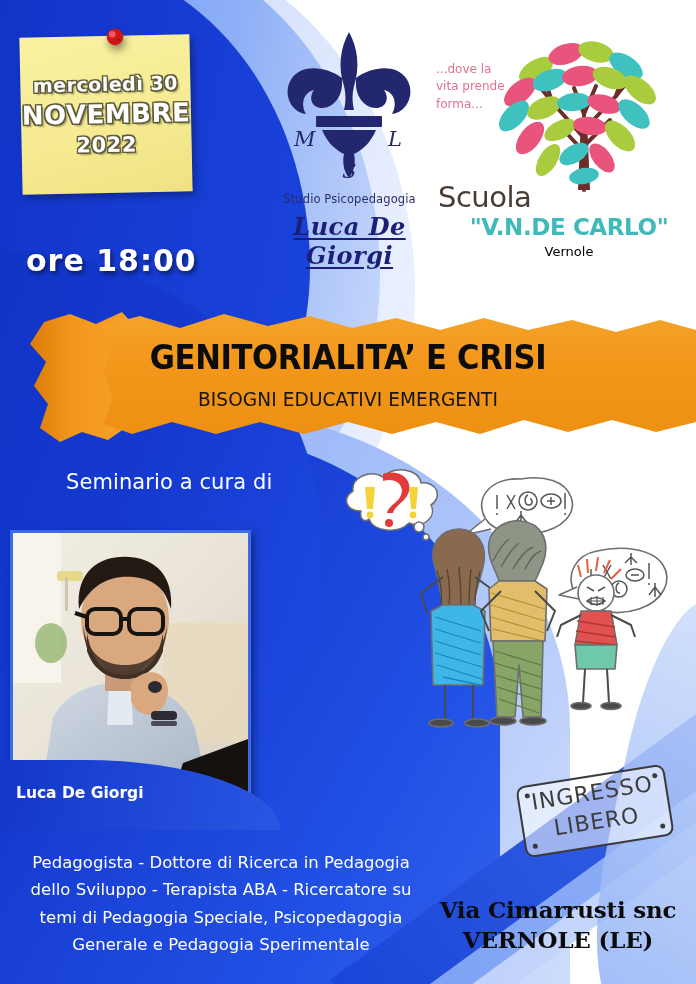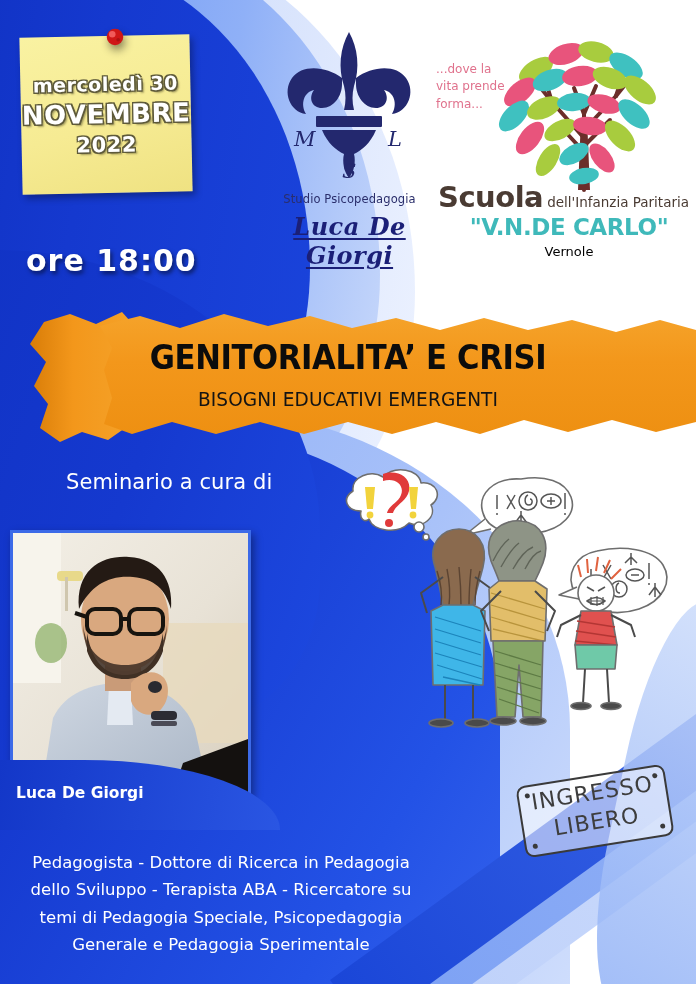--- a/index.html
+++ b/index.html
@@ -144,21 +144,21 @@
     position:absolute;left:6px;top:8px;
     font-family:"DejaVu Sans",sans-serif;
     font-size:12px;color:#e0728d;line-height:1.45;margin-top:41px;
   }
   .scuola-row{
     position:absolute;left:8px;top:168px;width:252px;
     display:flex;align-items:flex-end;gap:4px;
   }
   .scuola-word{
     font-family:"DejaVu Sans",sans-serif;
-    font-size:29px;color:#4a3b33;font-weight:700;letter-spacing:-.5px;
+    font-size:29px;color:#4a3b33;font-weight:400;letter-spacing:-.5px;
   }
   .scuola-sub{
     font-family:"DejaVu Sans",sans-serif;
     font-size:13.5px;color:#4a3b33;padding-bottom:4px;
   }
   .scuola-name{
     position:absolute;left:14px;top:202px;width:250px;text-align:center;
     font-family:"DejaVu Sans",sans-serif;
     font-size:23px;font-weight:700;color:#3fb9ba;letter-spacing:-.4px;
   }
@@ -340,21 +340,20 @@
         <ellipse cx="146" cy="118" rx="19" ry="10" fill="#A8CC3E" transform="rotate(46 146 118)"></ellipse>
         <ellipse cx="74" cy="142" rx="18" ry="9" fill="#A8CC3E" transform="rotate(-58 74 142)"></ellipse>
         <ellipse cx="100" cy="136" rx="16" ry="9" fill="#3FC1C0" transform="rotate(-30 100 136)"></ellipse>
         <ellipse cx="128" cy="140" rx="17" ry="9" fill="#E8547C" transform="rotate(52 128 140)"></ellipse>
         <ellipse cx="110" cy="158" rx="15" ry="8" fill="#3FC1C0" transform="rotate(-10 110 158)"></ellipse>
       </g>
     </svg>
 
     <div class="scuola-row">
       <span class="scuola-word">Scuola</span>
-      <span class="scuola-sub">dell'Infanzia Paritaria</span>
     </div>
     <div class="scuola-name">"V.N.DE CARLO"</div>
     <div class="scuola-city">Vernole</div>
   </div>
 
   <div class="banner-wrap">
     <svg width="696" height="150" viewBox="0 0 696 150" style="position:absolute;left:0;top:0;">
       <defs>
         <linearGradient id="og" x1="0" y1="0" x2="0" y2="1">
           <stop offset="0%" stop-color="#F5A32A"></stop>
@@ -552,14 +551,18 @@
   <div class="stamp">
     <div class="stamp-box"></div>
     <div class="stamp-dot" style="left:8px;top:8px;"></div>
     <div class="stamp-dot" style="right:8px;top:8px;"></div>
     <div class="stamp-dot" style="left:8px;bottom:8px;"></div>
     <div class="stamp-dot" style="right:8px;bottom:8px;"></div>
     <div class="stamp-t1">INGRESSO</div>
     <div class="stamp-t2">LIBERO</div>
   </div>
 
+  <div class="addr">
+    <div class="addr-1">Via Cimarrusti snc</div>
+    <div class="addr-2">VERNOLE (LE)</div>
+  </div>
 
 </div>
 
 </body></html>

